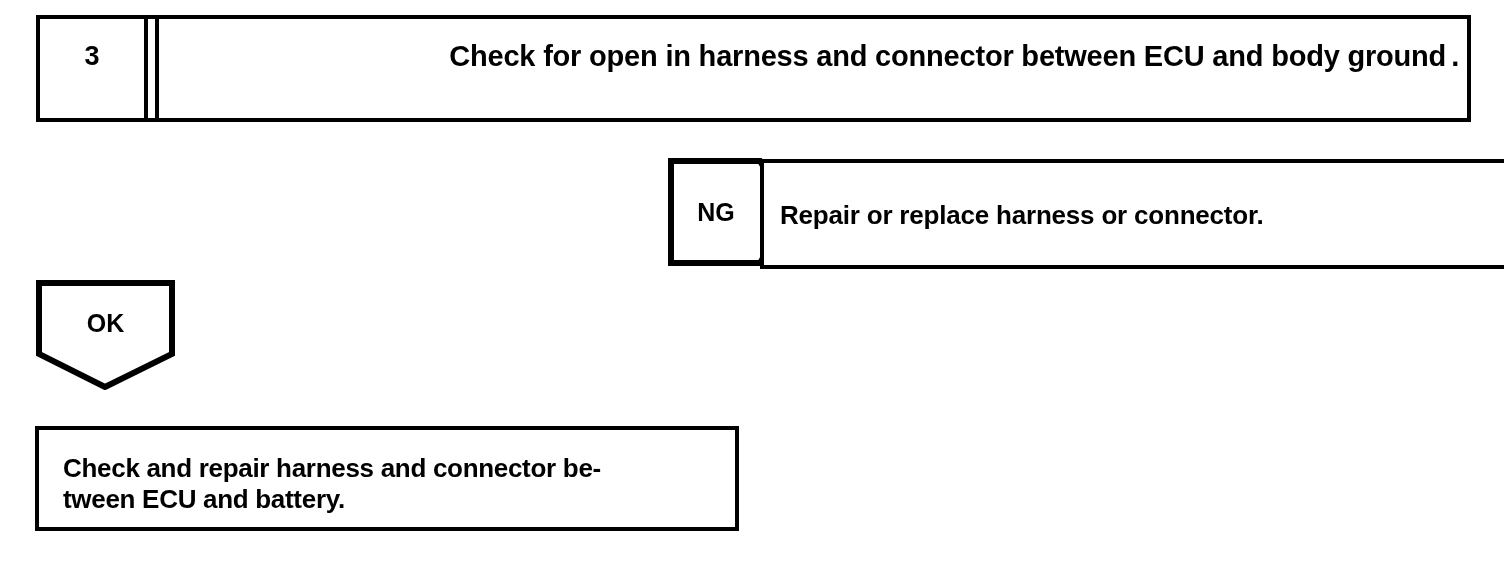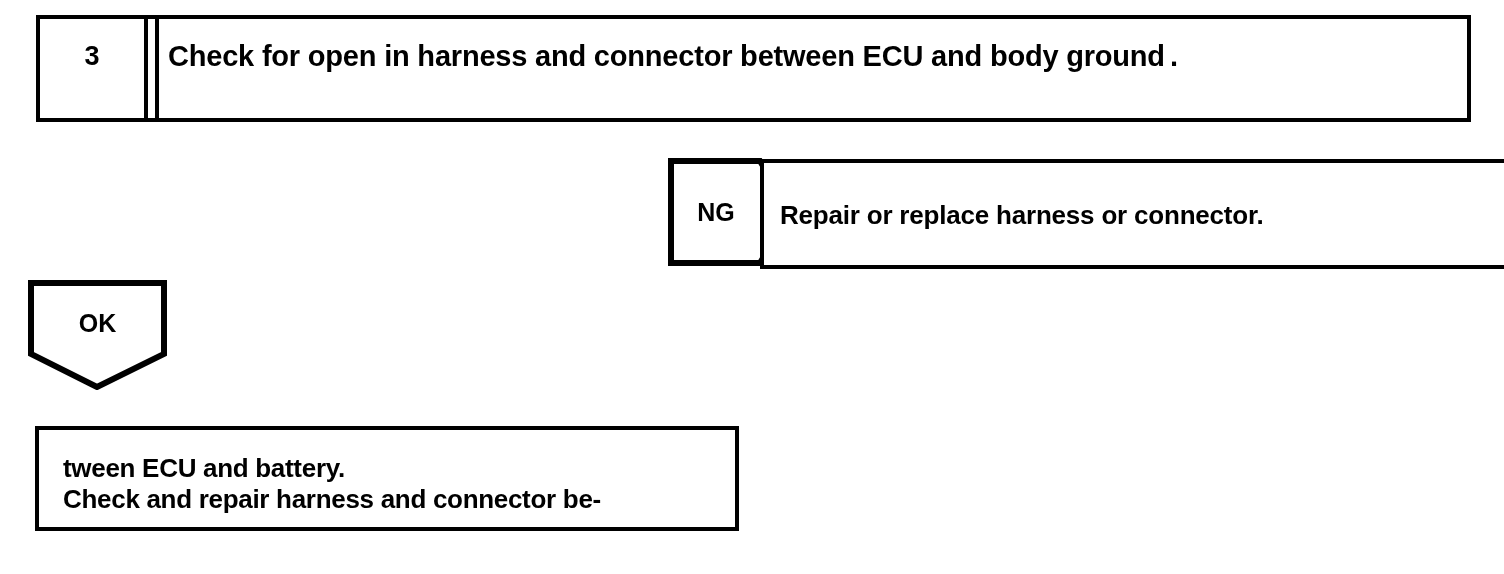--- a/index.html
+++ b/index.html
@@ -59,20 +59,21 @@
   .step-text {
     position: absolute;
     left: 128px;
     top: 21px;
     right: 8px;
     font-size: 29px;
     font-weight: bold;
     color: #000000;
     letter-spacing: -0.2px;
     white-space: nowrap;
+    text-align: right;
   }
   .step-text .period {
     margin-left: 5px;
   }
 
   
   .ng-shape {
     position: absolute;
     left: 632px;
     top: 158px;
@@ -116,21 +117,21 @@
     font-size: 26px;
     font-weight: bold;
     color: #000000;
     letter-spacing: -0.2px;
     white-space: nowrap;
   }
 
   
   .ok-shape {
     position: absolute;
-    left: 28px;
+    left: 36px;
     top: 280px;
     width: 116px;
     height: 110px;
   }
   .ok-shape svg {
     display: block;
   }
   .ok-label {
     position: absolute;
     left: 0;
@@ -198,18 +199,18 @@
 
   <div class="ok-shape">
     <svg width="139" height="110" viewBox="0 0 139 110" aria-hidden="true">
       <polygon points="3,3 136,3 136,74 69,107 3,74" fill="#ffffff" stroke="#000000" stroke-width="6" stroke-linejoin="miter"></polygon>
     </svg>
     <span class="ok-label">OK</span>
   </div>
 
   <div class="final-box">
     <div class="final-text">
+      <span class="line">Check and repair harness and connector be-</span>
       <span class="line">tween ECU and battery.</span>
-      <span class="line">Check and repair harness and connector be-</span>
     </div>
   </div>
 
 </div>
 
 </body></html>

